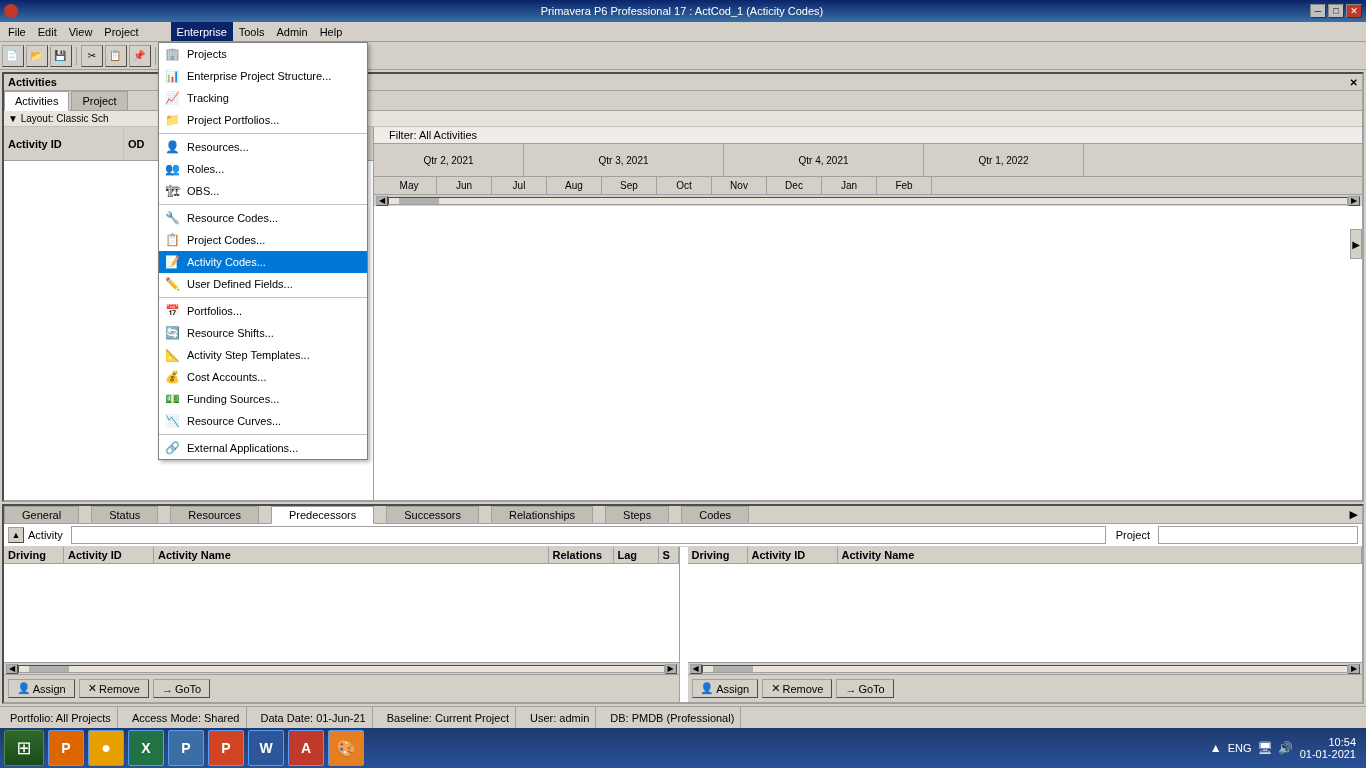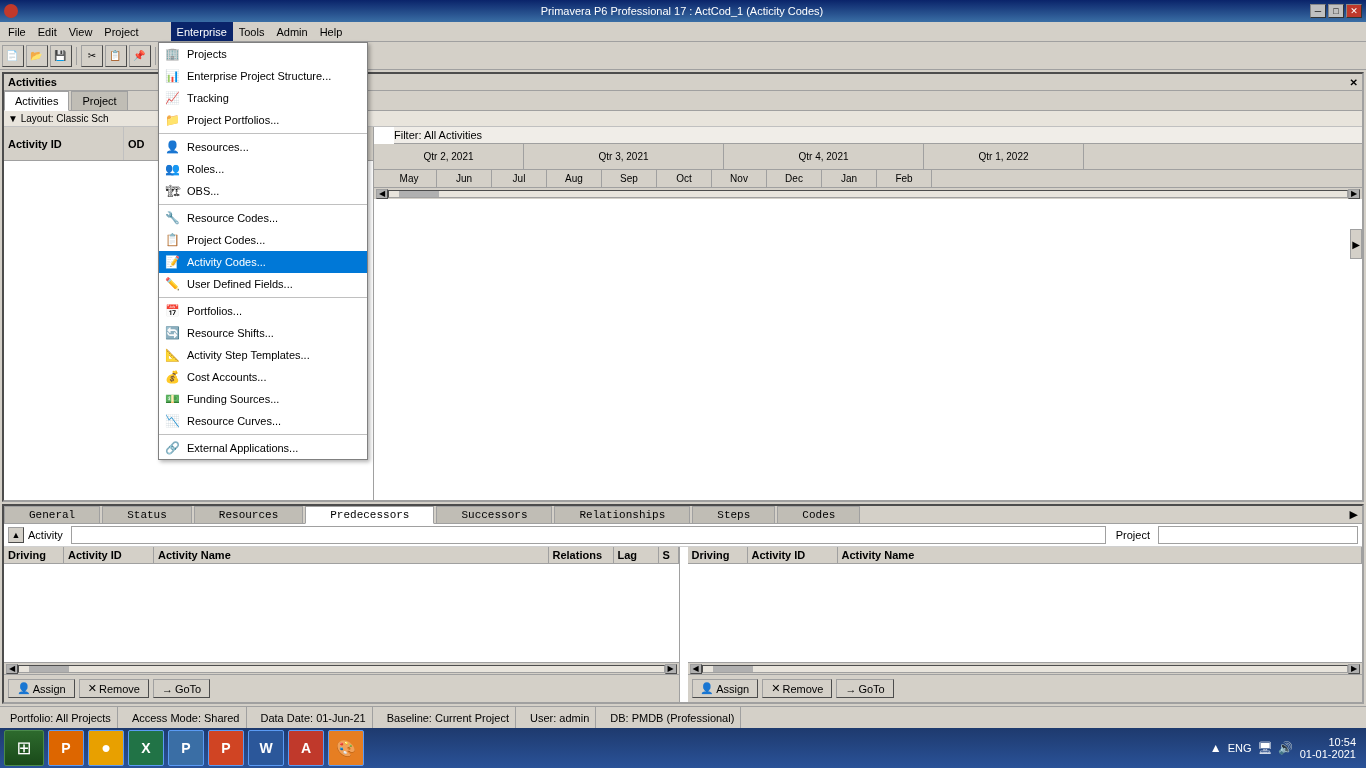--- a/index.html
+++ b/index.html
@@ -139,21 +139,21 @@
 
     
     .gantt-header {
       display: flex;
       flex-direction: column;
       background: #d4d0c8;
     }
     .gantt-quarters {
       display: flex;
       border-bottom: 1px solid #a0a0a0;
-      height: 26px;
+      height: 33px;
     }
     .gantt-quarter {
       border-right: 1px solid #a0a0a0;
       padding: 2px 4px;
       font-size: 10px;
       display: flex;
       align-items: center;
       justify-content: center;
     }
     .gantt-months {
@@ -167,24 +167,23 @@
       font-size: 10px;
       display: flex;
       align-items: center;
       justify-content: center;
       min-width: 50px;
     }
 
     
     .filter-bar {
       background: #f0ede8;
-      padding: 2px 0;
+      padding: 2px 15px;
       font-size: 11px;
       border-bottom: 1px solid #a0a0a0;
-      margin-left: 20px;
     }
 
     
     .gantt-body {
       flex: 1;
       position: relative;
       background: white;
       overflow: hidden;
     }
     .gantt-redline {
@@ -213,28 +212,27 @@
       flex-direction: column;
     }
 
     .bottom-tabs {
       display: flex;
       background: #d4d0c8;
       border-bottom: 1px solid #a0a0a0;
       flex-shrink: 0;
     }
     .bottom-tab {
-      padding: 2px 24px;
+      padding: 2px 17px;
       border: 1px solid #a0a0a0;
       border-bottom: none;
       cursor: pointer;
       background: #c0bdb5;
       font-size: 11px;
-      margin-right: 2px;
-      font-family: Liberation Mono, monospace;
+      margin-right: 12px;
     }
     .bottom-tab.active {
       background: white;
       border-bottom: 1px solid white;
       margin-bottom: -1px;
       z-index: 1;
     }
 
     .activity-row {
       display: flex;

